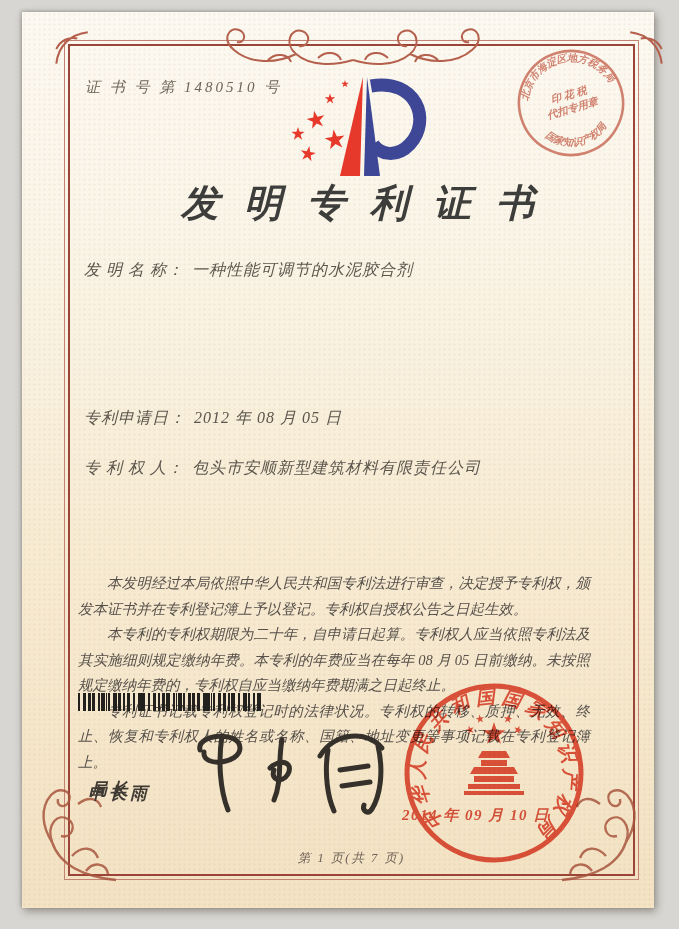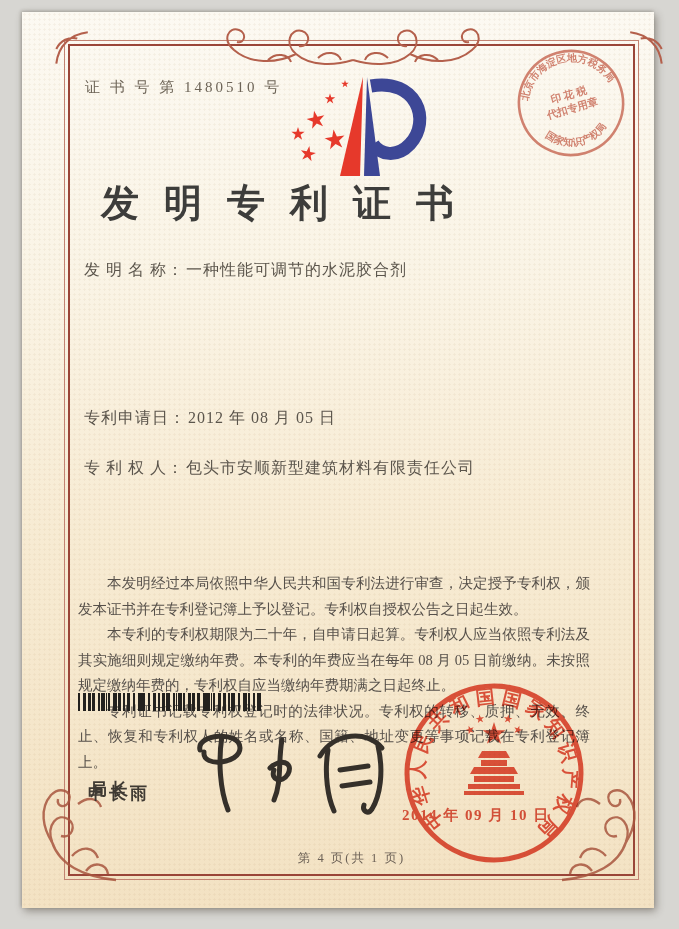--- a/index.html
+++ b/index.html
@@ -8,49 +8,50 @@
     background:#d7d6d2;
     font-family:"Liberation Serif","DejaVu Serif",serif;
   }
   .paper{
     position:absolute;left:22px;top:12px;width:632px;height:896px;
     background-image:
       radial-gradient(rgba(175,135,85,0.08) 1px, transparent 1.3px),
       linear-gradient(180deg,#fcf9f2 0%,#faf4e6 28%,#f7ebd3 58%,#f3e2c3 100%);
     background-size:5px 5px,100% 100%;
     box-shadow:2px 3px 8px rgba(60,50,40,.45), -1px -1px 3px rgba(60,50,40,.25);
+    font-style:italic;
   }
   .frame-outer{
     position:absolute;left:42px;top:28px;right:15px;bottom:28px;
     border:1px solid #c38372;
   }
   .frame-inner{
     position:absolute;inset:3px;border:2px solid #9a4538;
   }
   .cert-no{
     position:absolute;left:63px;top:66px;
     font-size:15px;color:#6d6457;letter-spacing:3px;
   }
   .logo{position:absolute;left:246px;top:60px;width:162px;height:114px;}
   .tax-stamp{
     position:absolute;left:486px;top:28px;width:126px;height:126px;
     transform:rotate(-16deg);opacity:.78;
   }
   .title{
     position:absolute;left:42px;right:15px;top:166px;
-    font-size:38px;font-weight:600;color:#3d3d3b;
+    text-align:center;font-size:38px;font-weight:600;color:#3d3d3b;
     letter-spacing:25px;padding-left:37px;
   }
   .field{
     position:absolute;left:62px;right:40px;
     font-size:16px;color:#5b554c;letter-spacing:1px;white-space:nowrap;
   }
   .f1{top:248px}.f2{top:298px}.f3{top:348px}.f4{top:396px}.f5{top:446px}.f6{top:502px}
   .field .lbl{color:#5b554c;}
-  .field .val{margin-left:2px;}
+  .field .val{margin-left:8px;}
   .body-text{
     position:absolute;left:56px;top:527px;width:512px;
     font-size:14.5px;line-height:25.5px;color:#56504a;text-align:justify;margin-top:32px;
   }
   .body-text p{margin:0;text-indent:2em;}
   .barcode{
     position:absolute;left:56px;top:681px;width:184px;height:18px;
     background-image:
       repeating-linear-gradient(90deg,#23211e 0 2px,transparent 2px 5px),
       repeating-linear-gradient(90deg,#23211e 0 1px,transparent 1px 7px),
@@ -194,15 +195,15 @@
         <rect x="85" y="82" width="26" height="6"></rect>
         <polygon points="74,96 122,96 118,89 78,89"></polygon>
         <rect x="78" y="98" width="40" height="6"></rect>
         <rect x="72" y="106" width="52" height="5"></rect>
         <rect x="68" y="113" width="60" height="4"></rect>
       </g>
       <text x="6" y="142" font-size="15" fill="#d8422e" letter-spacing="1.5" font-weight="bold">2014 年 09 月 10 日</text>
     </g>
   </svg>
 
-  <div class="footer">第 4 页(共 1 页)</div>
+  <div class="footer">第 1 页(共 7 页)</div>
 
 </div>
 
 </body></html>

